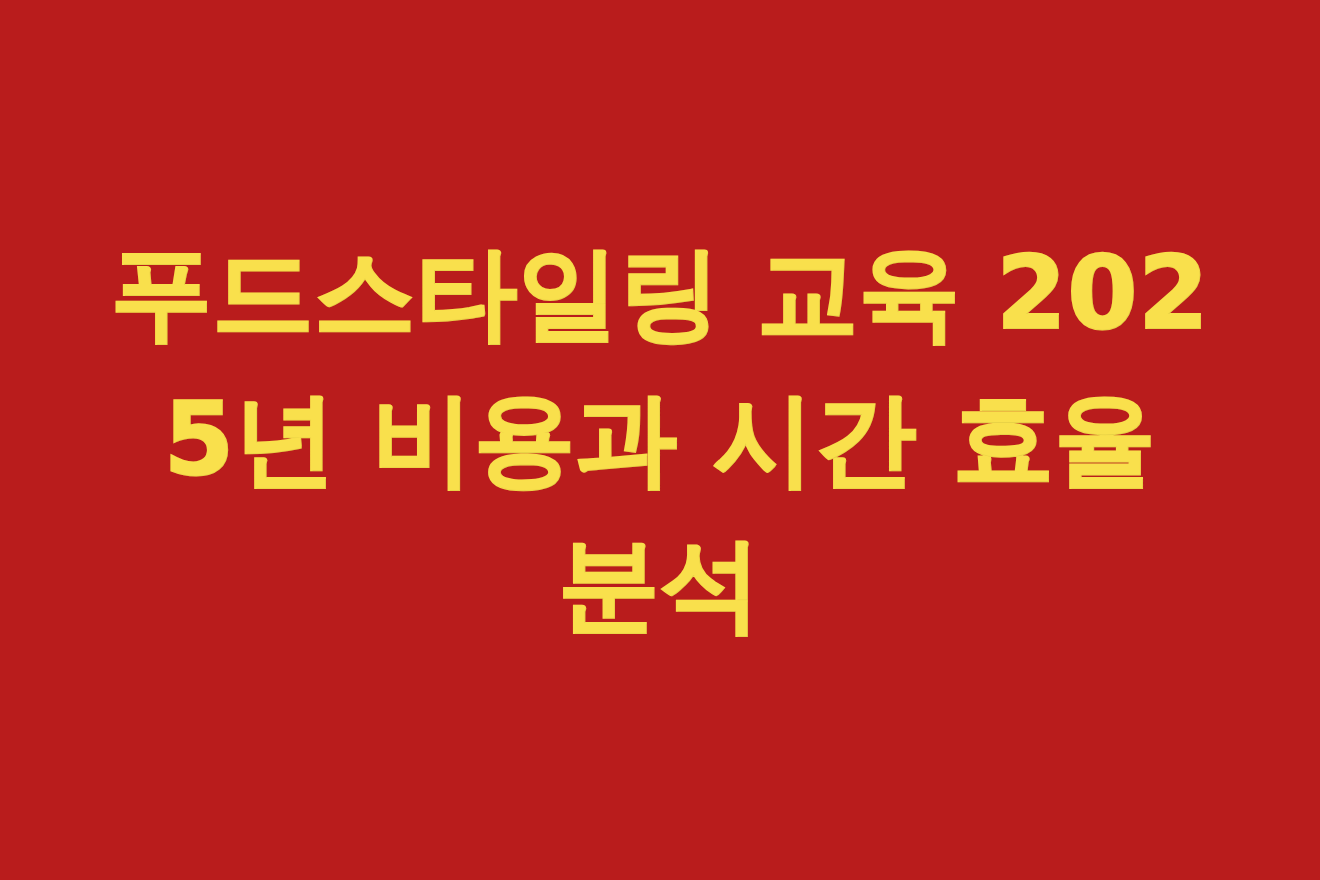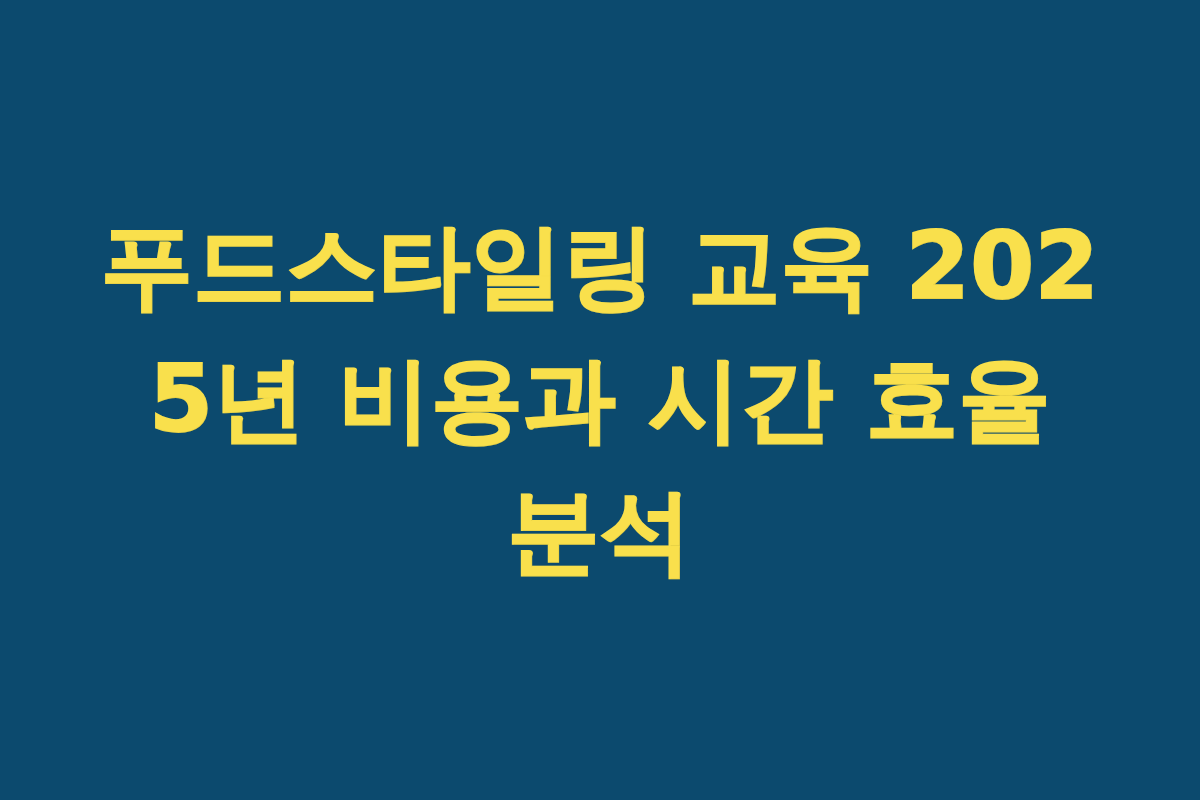--- a/index.html
+++ b/index.html
@@ -52,17 +52,17 @@
     paint-order: stroke fill;
     -webkit-text-stroke: 2px #F9E04C;
     text-shadow:
        0 0 1px #F9E04C,
        1px 1px 0 rgba(0,0,0,0.07);
   }
 </style>
 </head>
 <body>
 
-<div id="title-card" style="background: #0c4a6e; width: 1200px; height: 800px;">
+<div id="title-card" style="background: #b91c1c; width: 1200px; height: 800px;">
   <div id="title-block">
     <h1 id="title-text" style="color: rgb(249, 224, 76); -webkit-text-stroke: 2px rgb(249, 224, 76); text-shadow: rgb(249, 224, 76) 0px 0px 1px, rgba(0, 0, 0, 0.07) 1px 1px 0px; font-size: 92px;">푸드스타일링 교육 2025년 비용과 시간 효율 분석</h1>
   </div>
 </div>
 
 </body></html>

